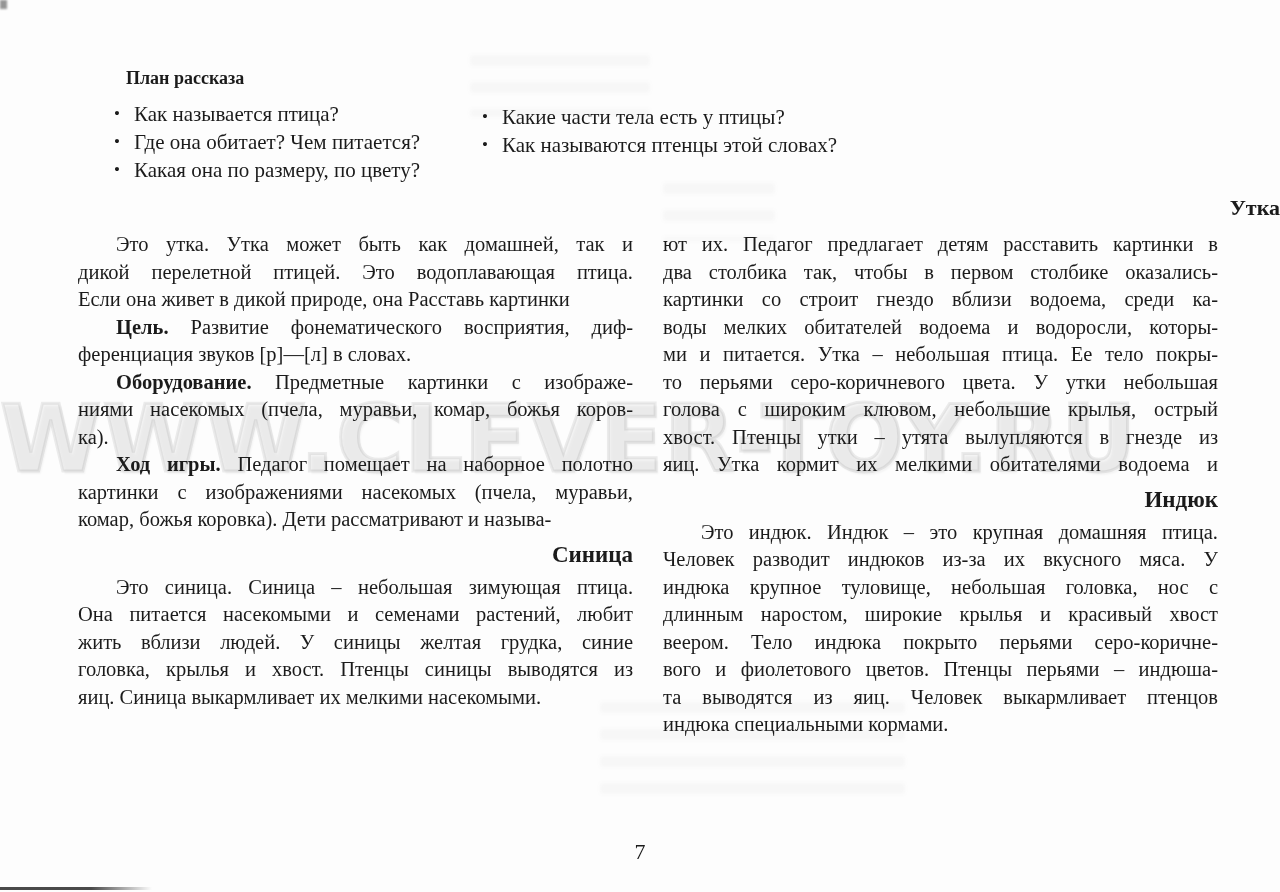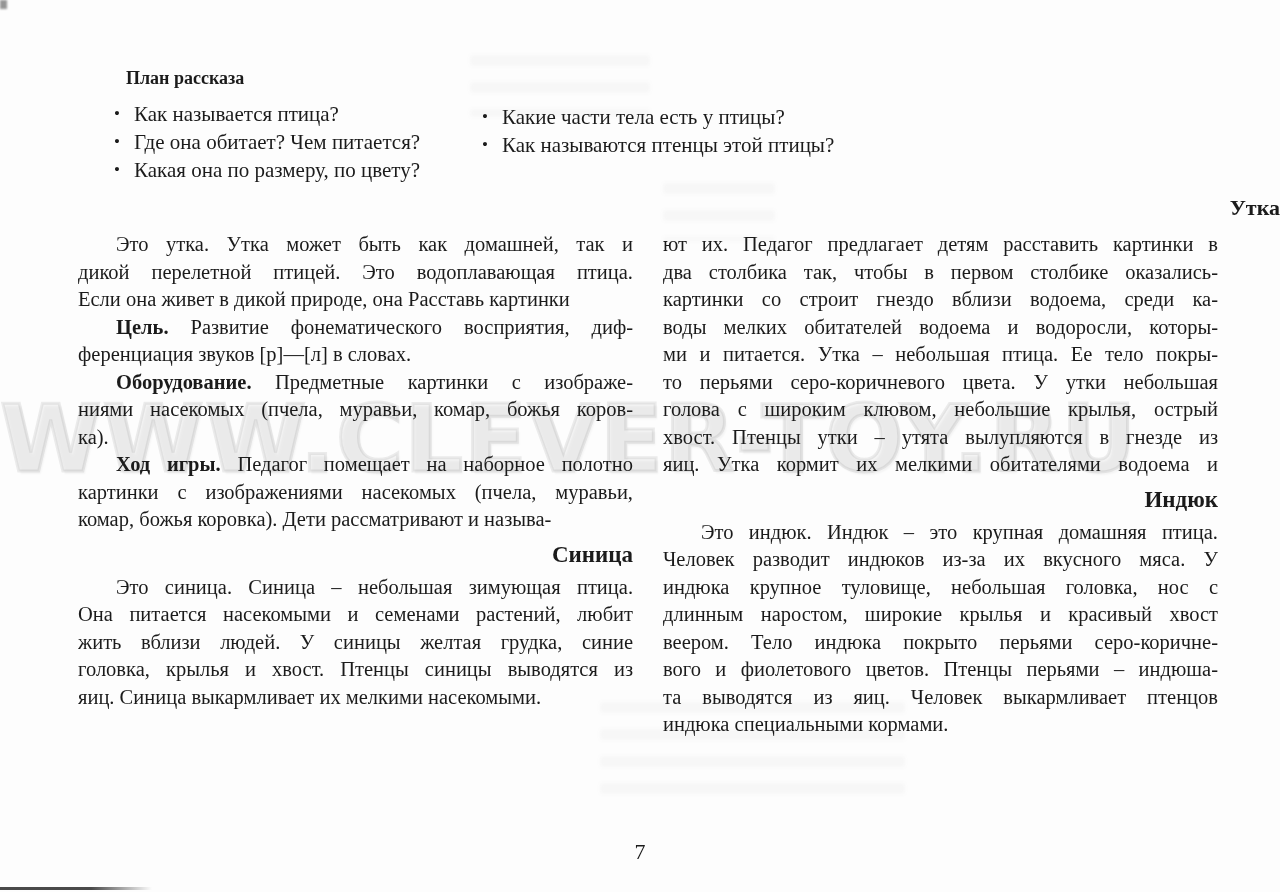--- a/index.html
+++ b/index.html
@@ -74,21 +74,21 @@
         <span>Какая она по размеру, по цвету?</span>
       </div>
     </div>
   <div class="plan-right">
       <div class="bullet-item">
         <span class="dot">•</span>
         <span>Какие части тела есть у птицы?</span>
       </div>
       <div class="bullet-item">
         <span class="dot">•</span>
-        <span>Как называются птенцы этой птицы?</span>
+        <span>Как называются птенцы этой словах?</span>
       </div>
     </div>
 
   <div class="section-heading">Утка</div>
 
   <div class="columns">
     <div class="column">
         <div class="para">
           <div class="line indent">Это утка. Утка может быть как домашней, так и</div>
           <div class="line">дикой перелетной птицей. Это водоплавающая птица.</div>

